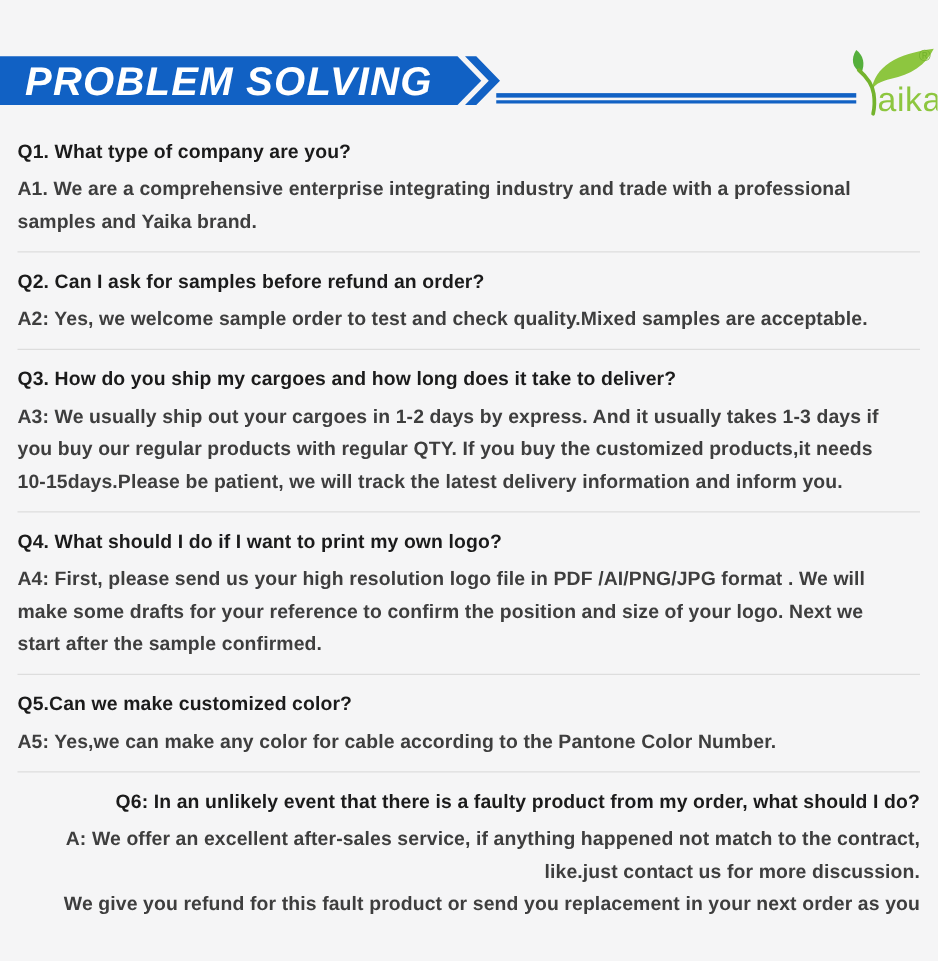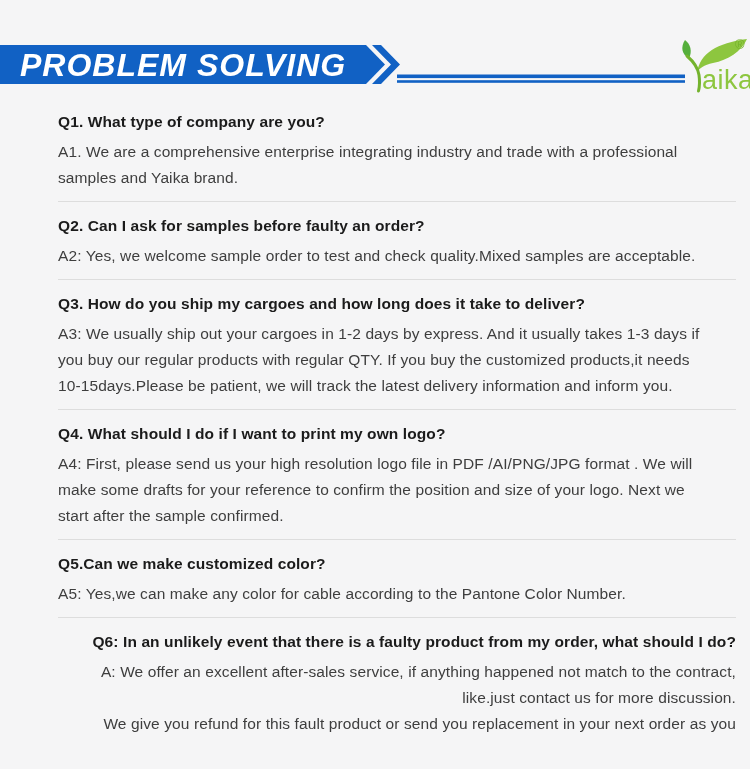--- a/index.html
+++ b/index.html
@@ -32,37 +32,37 @@
   .logo-brand{
     font-family:"Liberation Sans", sans-serif;
     font-size:27px;letter-spacing:0.5px;
     fill:var(--logo-green);
   }
   .logo-reg{
     font-family:"Liberation Sans", sans-serif;
     font-size:13px;
     fill:var(--logo-stem-green);
   }
-  .faq{padding:0 14px;margin-left:44px;}
+  .faq{padding:0 14px;}
   .qa{
     padding:11px 0 10px;
     border-bottom:1px solid var(--divider);
   }
   .qa.last{border-bottom:none;padding-bottom:6px;text-align:right;}
   .qa h2{
     margin:0;
     font-size:15.5px;font-weight:700;
     line-height:26px;
     color:var(--question-text);
     letter-spacing:0.1px;
     white-space:nowrap;
   }
   .ans{margin-top:4px;}
   .ans .line{
-    font-size:15.5px;font-weight:400;
+    font-size:15.5px;font-weight:700;
     line-height:26px;
     color:var(--answer-text);
     letter-spacing:0.1px;
     white-space:nowrap;
     overflow:visible;
   }
 </style>
 </head>
 <body>
 
@@ -94,21 +94,21 @@
 
     <section class="qa">
       <h2>Q1. What type of company are you?</h2>
       <div class="ans">
         <div class="line">A1. We are a comprehensive enterprise integrating industry and trade with a professional</div>
         <div class="line">samples and Yaika brand.</div>
       </div>
     </section>
 
     <section class="qa">
-      <h2>Q2. Can I ask for samples before faulty an order?</h2>
+      <h2>Q2. Can I ask for samples before refund an order?</h2>
       <div class="ans">
         <div class="line">A2: Yes, we welcome sample order to test and check quality.Mixed samples are acceptable.</div>
       </div>
     </section>
 
     <section class="qa">
       <h2>Q3. How do you ship my cargoes and how long does it take to deliver?</h2>
       <div class="ans">
         <div class="line">A3: We usually ship out your cargoes in 1-2 days by express. And it usually takes 1-3 days if</div>
         <div class="line">you buy our regular products with regular QTY. If you buy the customized products,it needs</div>

